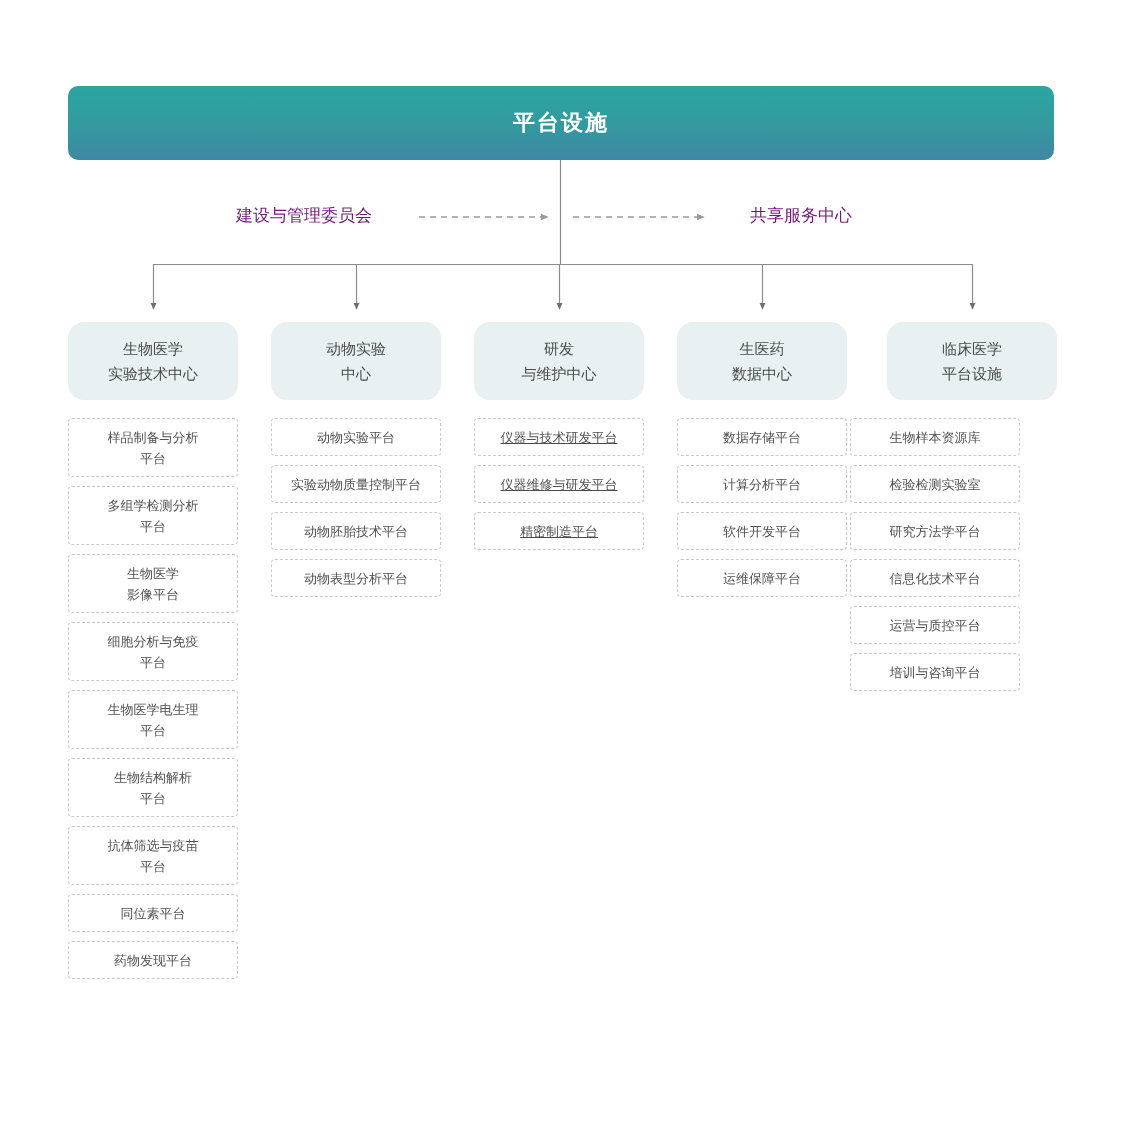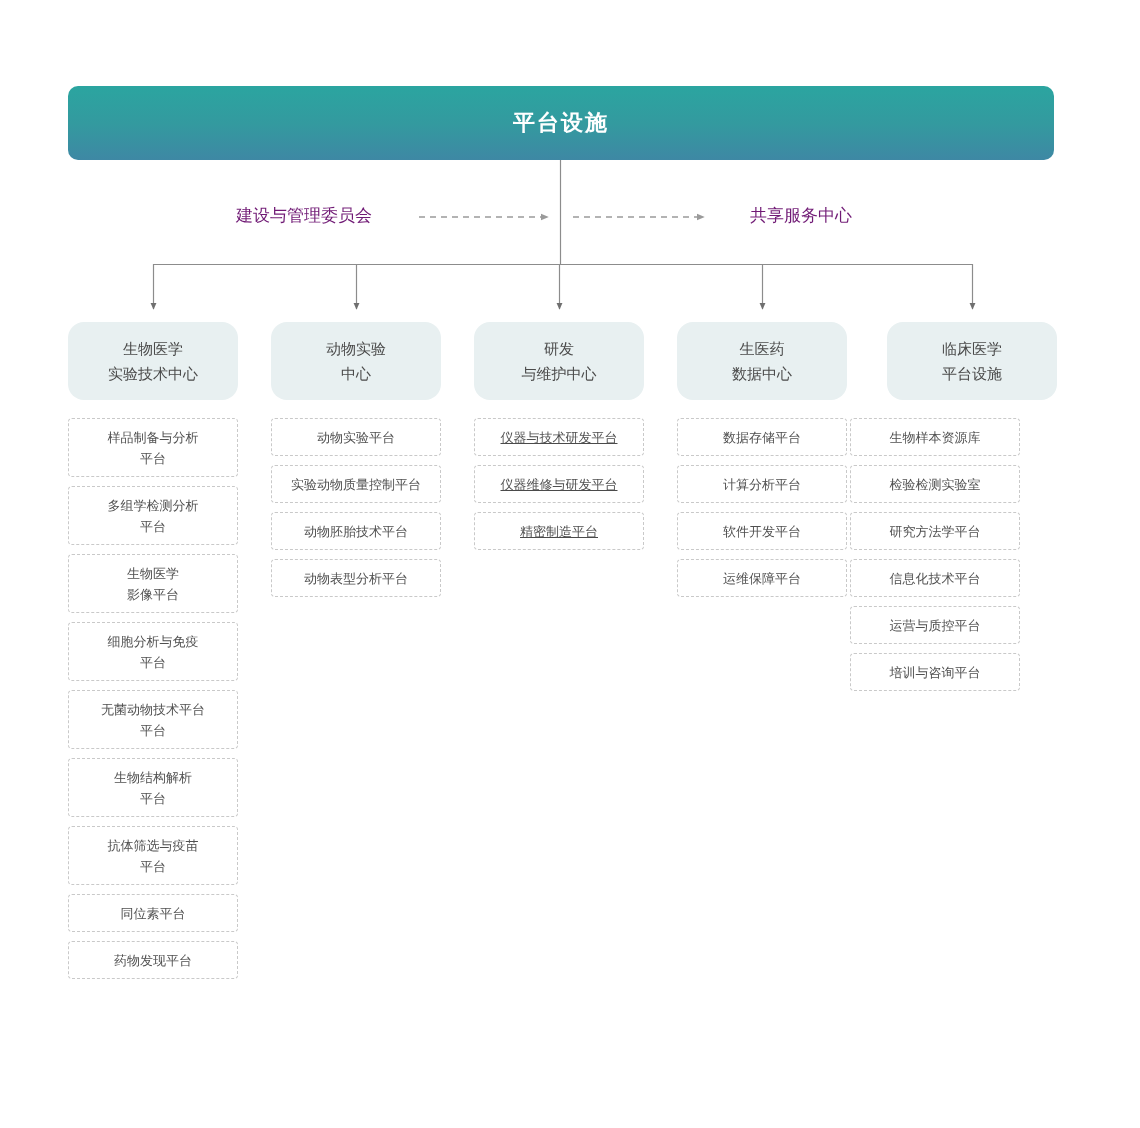--- a/index.html
+++ b/index.html
@@ -187,21 +187,21 @@
       </div>
       <div class="item-box two-line">
         <span class="item-line">生物医学</span>
         <span class="item-line">影像平台</span>
       </div>
       <div class="item-box two-line">
         <span class="item-line">细胞分析与免疫</span>
         <span class="item-line">平台</span>
       </div>
       <div class="item-box two-line">
-        <span class="item-line">无菌动物技术平台</span>
+        <span class="item-line">生物医学电生理</span>
         <span class="item-line">平台</span>
       </div>
       <div class="item-box two-line">
         <span class="item-line">生物结构解析</span>
         <span class="item-line">平台</span>
       </div>
       <div class="item-box two-line">
         <span class="item-line">抗体筛选与疫苗</span>
         <span class="item-line">平台</span>
       </div>

